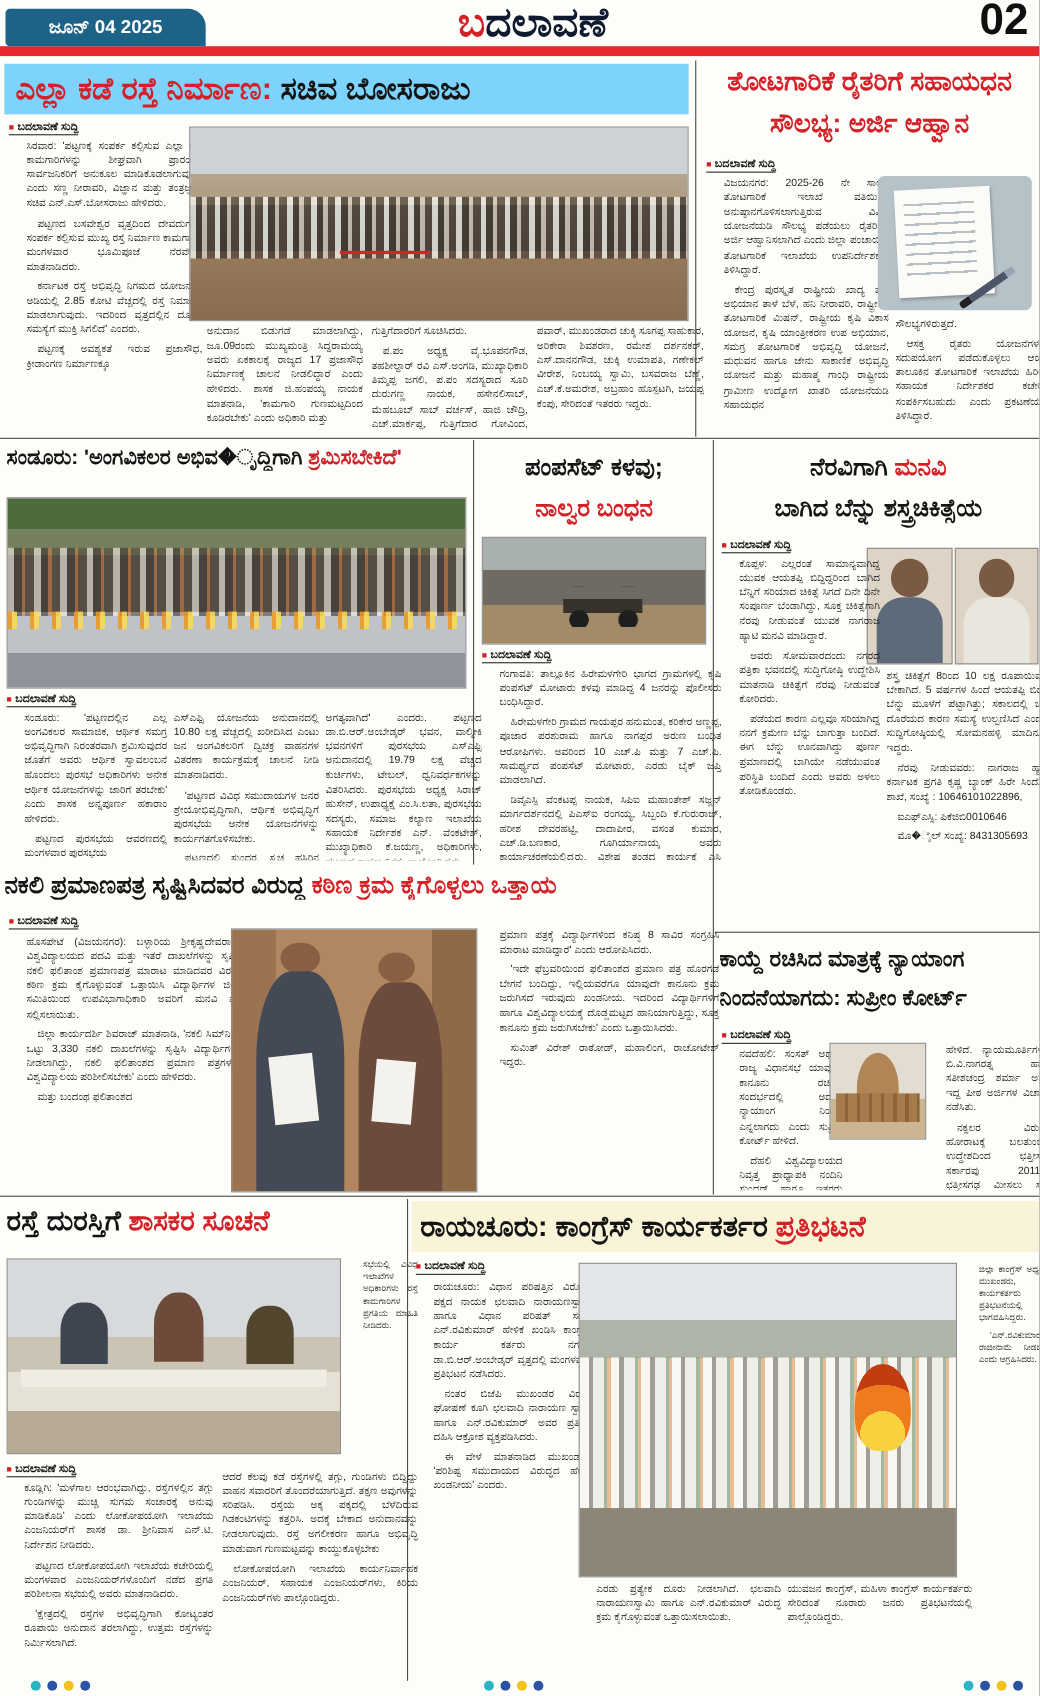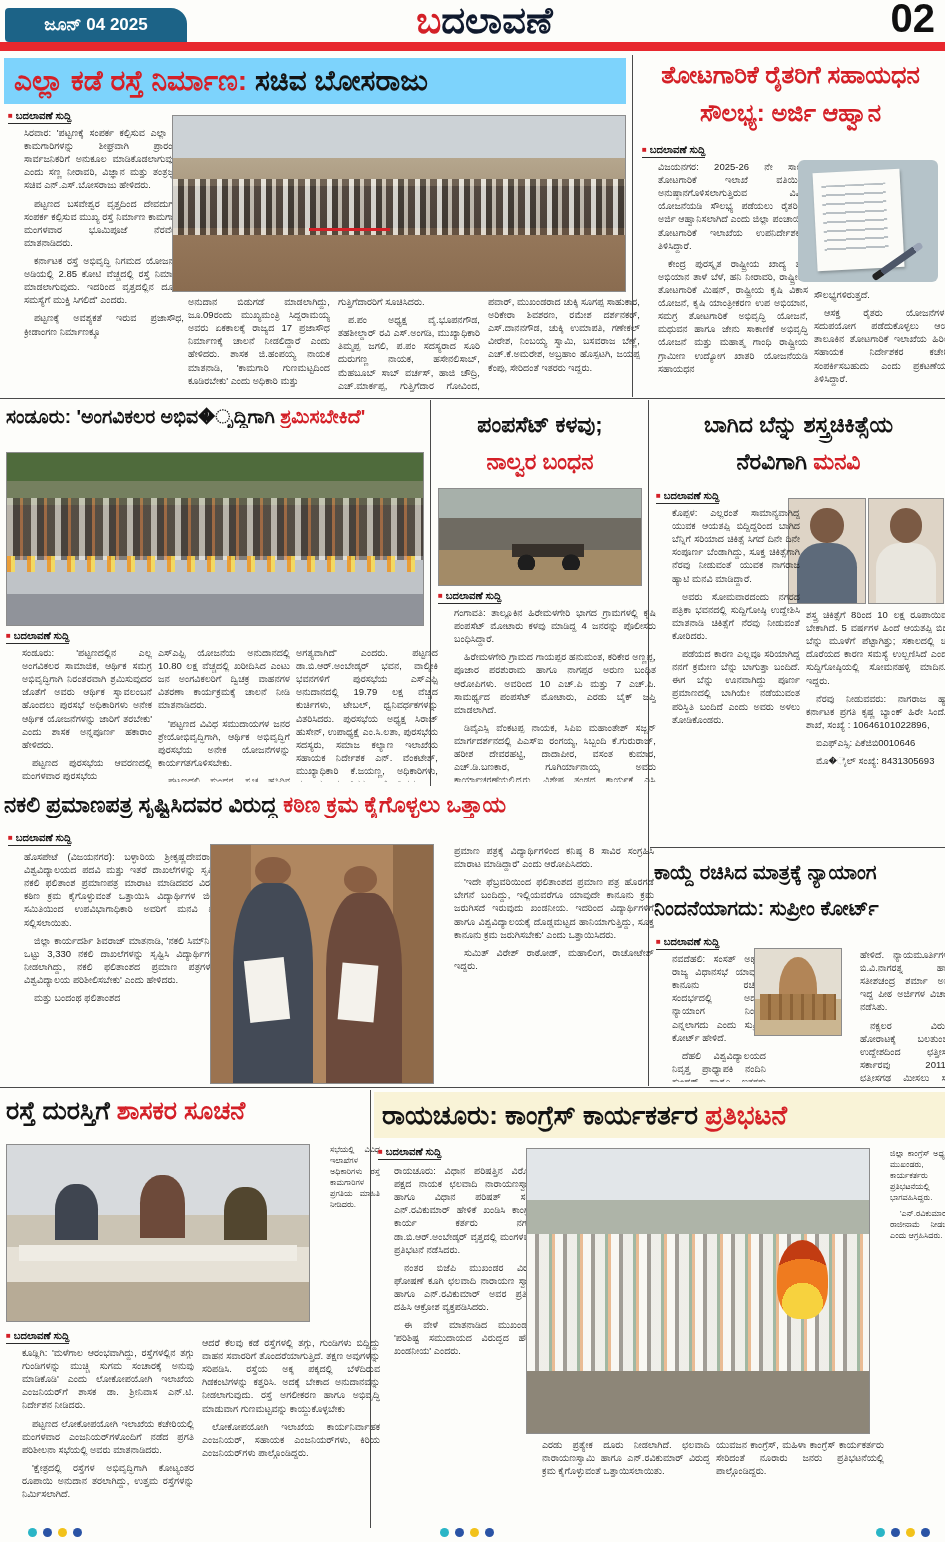--- a/index.html
+++ b/index.html
@@ -200,22 +200,22 @@
       <p class="lead">ಗಂಗಾವತಿ: ತಾಲ್ಲೂಕಿನ ಹಿರೇಮಳಗೇರಿ ಭಾಗದ ಗ್ರಾಮಗಳಲ್ಲಿ ಕೃಷಿ ಪಂಪಸೆಟ್ ಮೋಟಾರು ಕಳವು ಮಾಡಿದ್ದ 4 ಜನರನ್ನು ಪೊಲೀಸರು ಬಂಧಿಸಿದ್ದಾರೆ.</p>
       <p>ಹಿರೇಮಳಗೇರಿ ಗ್ರಾಮದ ಗಾಯಪ್ಪರ ಹನುಮಂತ, ಕರಿಕೇರ ಅಣ್ಣಪ್ಪ, ಪೂಜಾರ ಪರಶುರಾಮ ಹಾಗೂ ನಾಗಪ್ಪರ ಅರುಣ ಬಂಧಿತ ಆರೋಪಿಗಳು. ಅವರಿಂದ 10 ಎಚ್.ಪಿ ಮತ್ತು 7 ಎಚ್.ಪಿ. ಸಾಮರ್ಥ್ಯದ ಪಂಪಸೆಟ್ ಮೋಟಾರು, ಎರಡು ಬೈಕ್ ಜಪ್ತಿ ಮಾಡಲಾಗಿದೆ.</p>
       <p>ಡಿವೈಎಸ್ಪಿ ವೆಂಕಟಪ್ಪ ನಾಯಕ, ಸಿಪಿಐ ಮಹಾಂತೇಶ್ ಸಜ್ಜನ್ ಮಾರ್ಗದರ್ಶನದಲ್ಲಿ ಪಿಎಸ್ಐ ರಂಗಯ್ಯ, ಸಿಬ್ಬಂದಿ ಕೆ.ಗುರುರಾಜ್, ಹರೀಶ ದೇವರಹಟ್ಟಿ, ದಾದಾಪೀರ, ವಸಂತ ಕುಮಾರ, ಎಚ್.ಡಿ.ಬಣಕಾರ, ಗೂಗಿರ್ಯಾನಾಯ್ಕ ಅವರು ಕಾರ್ಯಾಚರಣೆಯಲ್ಲಿದ್ದರು. ವಿಶೇಷ ತಂಡದ ಕಾರ್ಯಕ್ಕೆ ಎಸ್ಪಿ ಬಿ.ಎನ್.ಹರಿಬಾಬು ಅವರು ಮೆಚ್ಚುಗೆ ವ್ಯಕ್ತಪಡಿಸಿದ್ದಾರೆ.</p>
     </div>
   </div>
 
   <div class="vr" style="left:648px;top:400px;height:686px;"></div>
 
   <div class="abs" style="left:652px;top:400px;width:293px;height:446px;">
     <div class="hl" style="left:0;top:6px;right:0;text-align:center;font-size:22px;line-height:1.7;white-space:normal;">
+      <div><span>ನೆರವಿಗಾಗಿ </span><span class="red">ಮನವಿ</span></div>
       <div>ಬಾಗಿದ ಬೆನ್ನು ಶಸ್ತ್ರಚಿಕಿತ್ಸೆಯ</div>
-      <div><span>ನೆರವಿಗಾಗಿ </span><span class="red">ಮನವಿ</span></div>
     </div>
     <div class="byline" style="left:4px;top:90px;">
         <span class="bullet">■</span>
         <span>ಬದಲಾವಣೆ ಸುದ್ದಿ</span>
       </div>
     <div class="photo ph-portrait" style="left:136px;top:98px;width:76px;height:104px;">
       <div class="head"></div>
       <div class="torso t-check"></div>
     </div>
     <div class="photo ph-portrait" style="left:216px;top:98px;width:74px;height:104px;">

